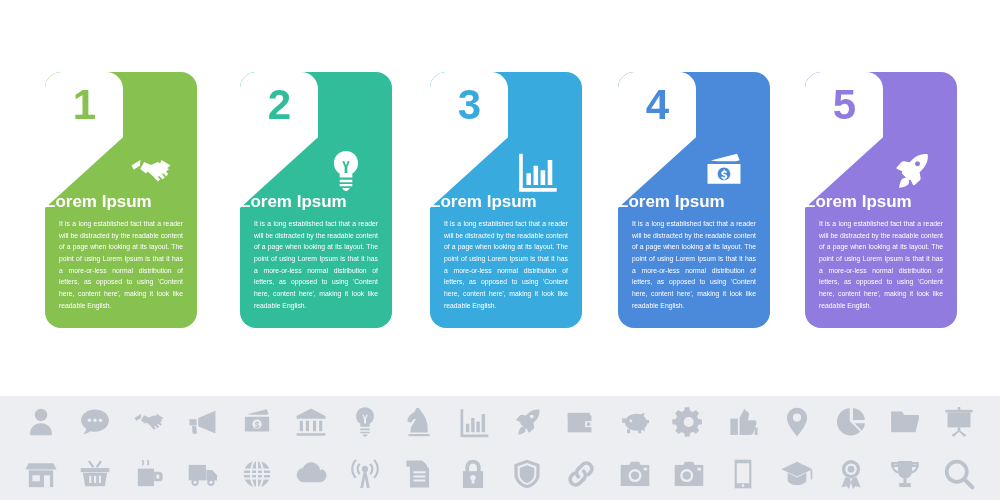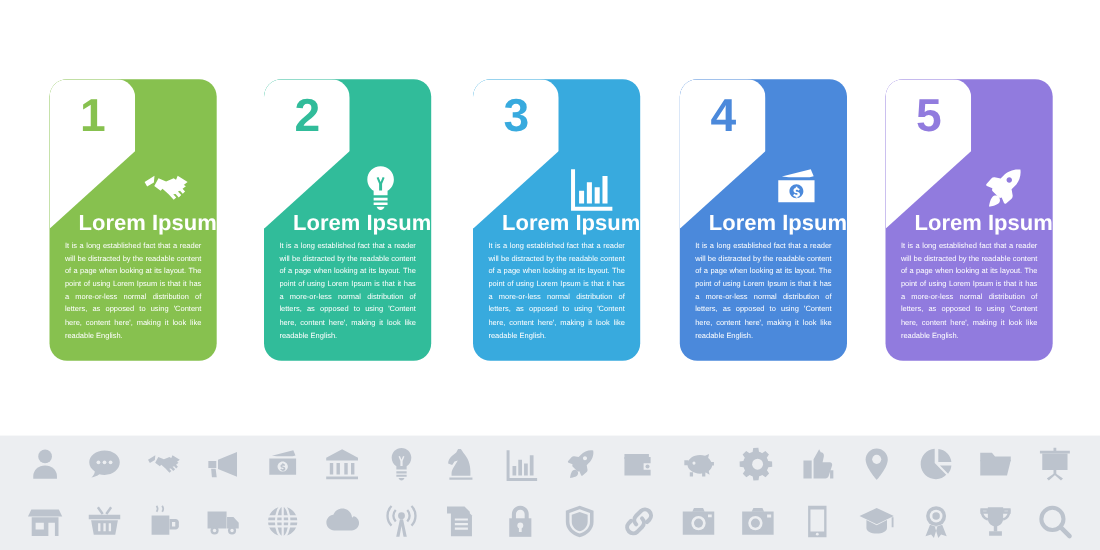--- a/index.html
+++ b/index.html
@@ -56,23 +56,23 @@
     top: 76px;
     width: 56px; height: 46px;
     display: flex; align-items: center; justify-content: center;
   }
   .card-icon svg { width: 100%; height: 100%; fill: #ffffff; }
 
   .card-title {
     position: absolute;
     left: 0; top: 120px;
     width: 152px;
-    text-align: right;
+    text-align: left;
     color: #ffffff;
-    font-size: 20px;
+    font-size: 17px;
     font-weight: 700;
   }
 
   .card-body {
     position: absolute;
     left: 14px; top: 146px;
     width: 124px;
     color: #ffffff;
     font-size: 6.8px;
     line-height: 1.72;

